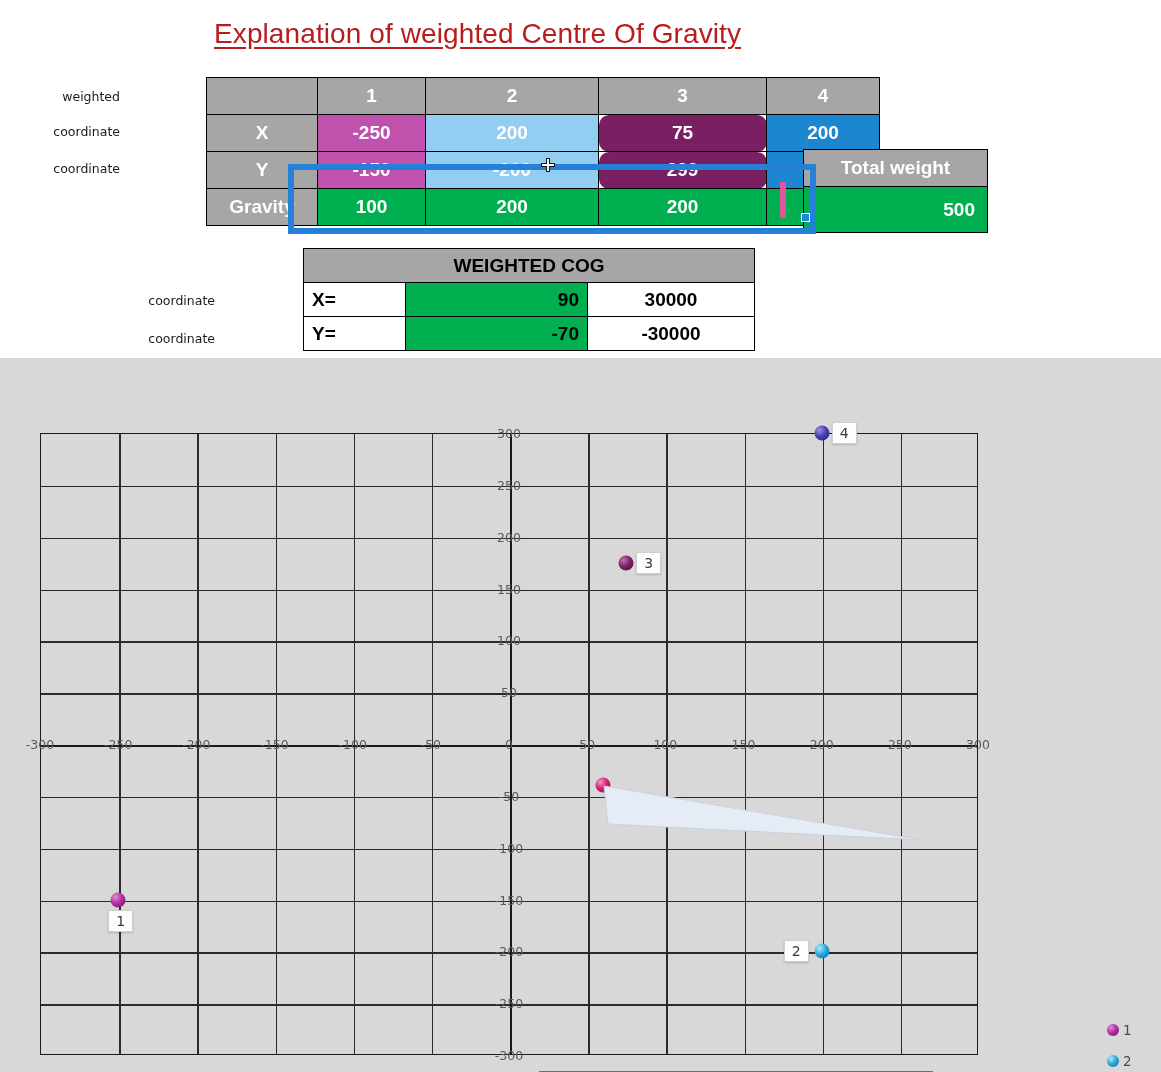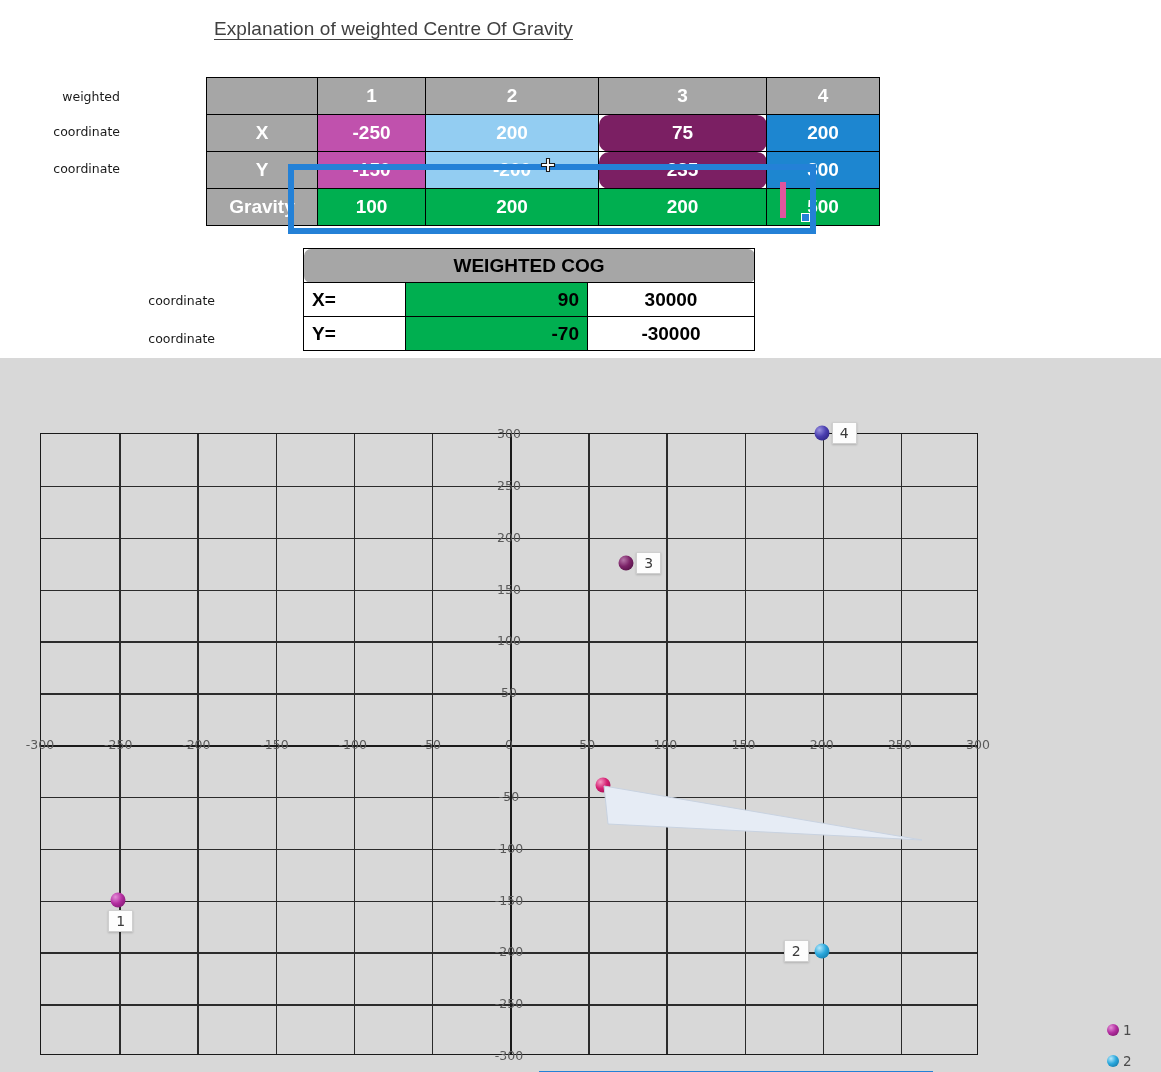--- a/index.html
+++ b/index.html
@@ -9,21 +9,21 @@
     background:#ffffff;
     font-family:"Liberation Sans", sans-serif;
     position:relative;
     overflow:hidden;
     -webkit-font-smoothing:antialiased;
   }
 
   
   #title{
     position:absolute;left:214px;top:18px;
-    font-size:19px;font-weight:400;color:#404040;
+    font-size:28px;font-weight:400;color:#b91c1c;
     text-decoration:underline;
     text-underline-offset:4px;
     letter-spacing:.1px;
     white-space:nowrap;
   }
 
   
   #sheet{position:absolute;left:0;top:0;width:1161px;height:358px;background:#fff;}
 
   
@@ -68,21 +68,21 @@
   
   #cogtable{
     position:absolute;left:303px;top:248px;
     border-collapse:collapse;table-layout:fixed;
   }
   #cogtable td{
     border:1.5px solid #000;
     height:33px;font-size:19px;font-weight:bold;
     color:#000;padding:0 8px;white-space:nowrap;
   }
-  .cog-title{background:#a6a6a6;text-align:center;font-size:20px;border-radius:7px;}
+  .cog-title{background:#a6a6a6;text-align:center;font-size:20px;}
   .cog-key{background:#fff;text-align:left;width:85px;}
   .cog-val{background:#00af50;text-align:right;width:165px;}
   .cog-prod{background:#fff;text-align:center;width:150px;}
 
   
   #sel-rect{
     position:absolute;left:288px;top:164px;
     width:528px;height:70px;
     border:6px solid #2481d7;
     box-sizing:border-box;
@@ -209,33 +209,43 @@
       <td class="c-rowhdr">X</td>
       <td class="c-l1">-250</td>
       <td class="c-l2">200</td>
       <td class="c-l3">75</td>
       <td class="c-l4">200</td>
     </tr>
     <tr>
       <td class="c-rowhdr">Y</td>
       <td class="c-l1">-150</td>
       <td class="c-l2">-200</td>
-      <td class="c-l3">235</td>
+      <td class="c-l3">299</td>
       <td class="c-l4">300</td>
     </tr>
     <tr>
       <td class="c-rowhdr">Gravity</td>
       <td class="c-green">100</td>
       <td class="c-green">200</td>
       <td class="c-green">200</td>
       <td class="c-green">500</td>
     </tr>
   </tbody>
     </table>
 
+  <table style="position:absolute;left:803px;top:149px;border-collapse:collapse;table-layout:fixed;">
+    <tbody>
+        <tr>
+      <td class="c-head w-tot" style="border:1.5px solid #000;height:34px;text-align:center;font-size:19px;font-weight:bold;color:#fff;">Total weight</td>
+    </tr>
+    <tr>
+      <td class="c-green w-tot ta-r" style="border:1.5px solid #000;height:43px;font-size:19px;font-weight:bold;color:#fff;">500</td>
+    </tr>
+  </tbody>
+    </table>
 
   <div class="rowlabel" style="left:95px;top:293px;">coordinate</div>
   <div class="rowlabel" style="left:95px;top:331px;">coordinate</div>
 
   <table id="cogtable">
     <tbody>
         <tr>
       <td class="cog-title" colspan="3">WEIGHTED COG</td>
     </tr>
     <tr>

